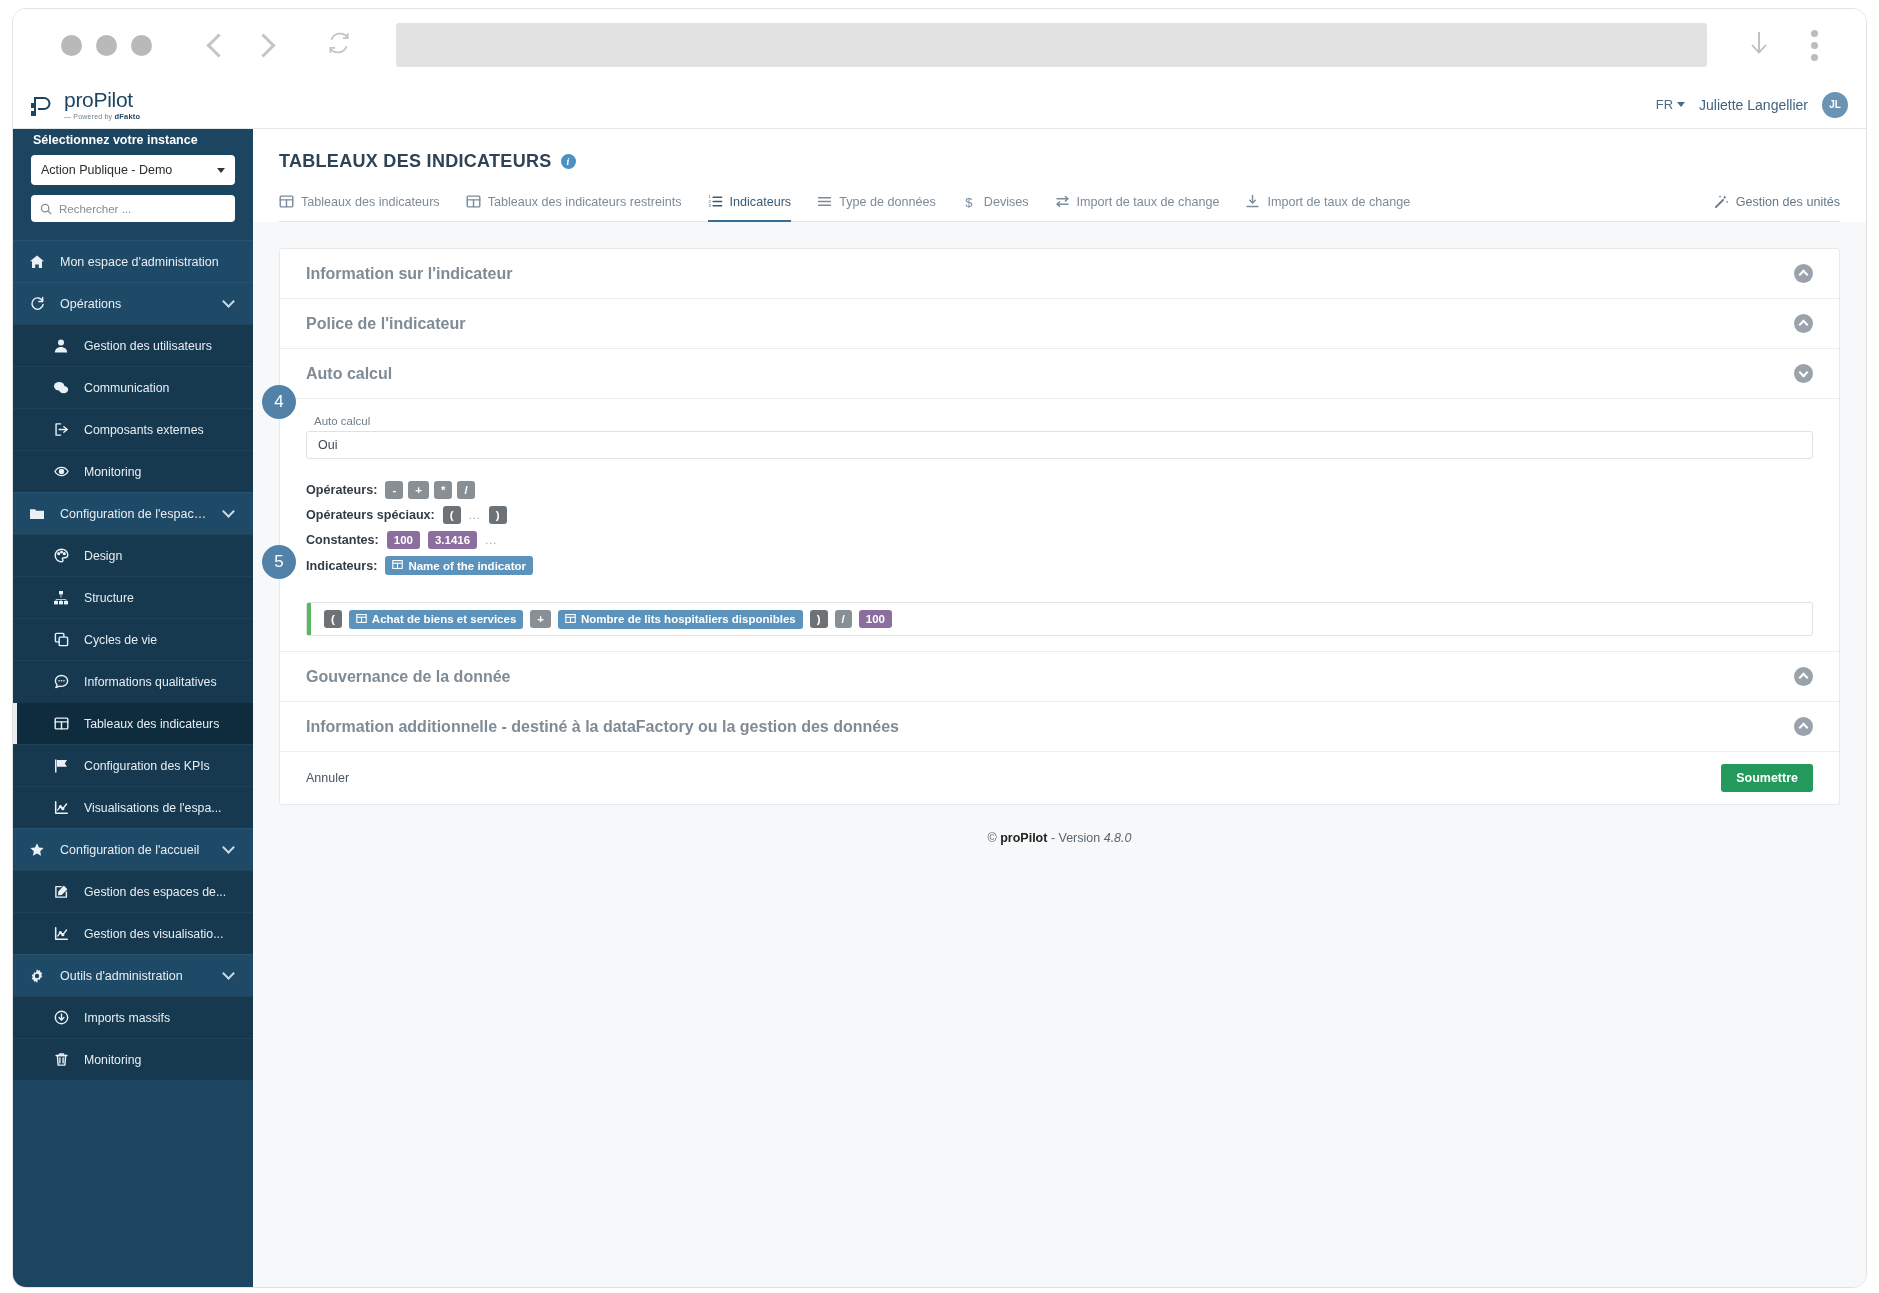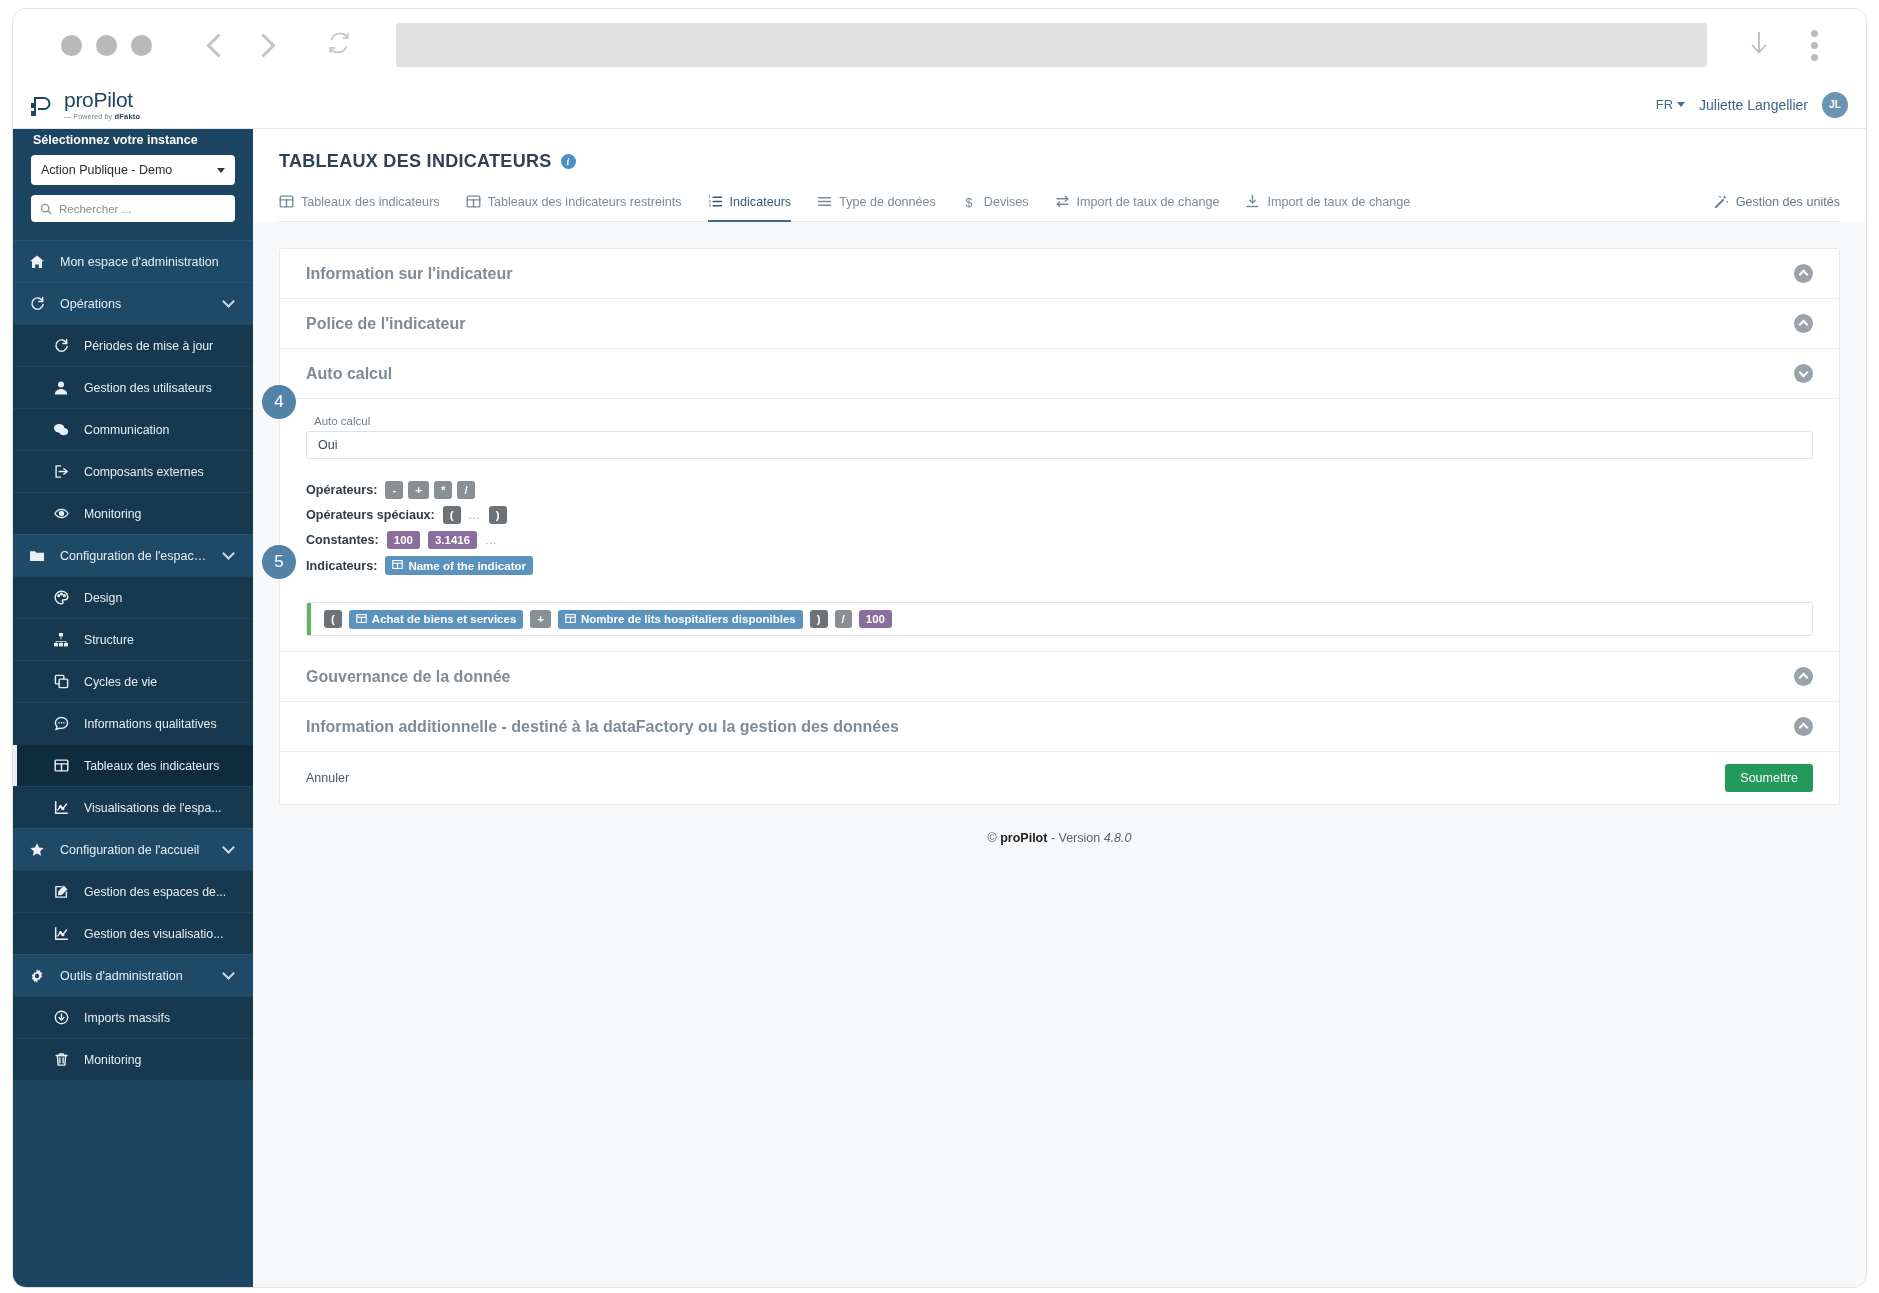--- a/index.html
+++ b/index.html
@@ -172,21 +172,21 @@
   }
   .formula-accent { width: 4px; height: 100%; background: #5cb85c; flex-shrink: 0; margin-right: 6px; }
 
   .foot-row {
     display: flex; align-items: center; justify-content: space-between;
     padding: 13px 26px; height: 52px;
   }
   .btn-cancel { font-size: 12.5px; color: #485764; cursor: pointer; }
   .btn-submit {
     background: #24995c; color: #fff; font-size: 12.5px; border-radius: 3px;
-    padding: 7px 15px; cursor: pointer;
+    padding: 7px 15px; cursor: pointer; font-weight: bold;
   }
 
   .footer-note {
     text-align: center; font-size: 12.5px; color: #5a6670; margin-top: 26px;
   }
   .footer-note b { color: #222; }
   .footer-note i { font-style: italic; }
 
   
   .step-badge {
@@ -285,29 +285,20 @@
               <svg width="15" height="15" viewBox="0 0 16 16" fill="none" stroke="currentColor" stroke-width="1.5" stroke-linecap="round" stroke-linejoin="round">
                 <path d="M13.5 5.5A6 6 0 1 0 14 9"></path>
                 <polyline points="13.5,1.6 13.5,5.8 9.4,5.8"></polyline>
               </svg>
             </span>
             <span class="lbl">Opérations</span>
             <span class="nav-chev"></span>
           </div>
           <div class="nav-item sub">
             <span class="ic" style="color:#eaf0f5;display:inline-flex;align-items:center;">
-              <svg width="15" height="15" viewBox="0 0 16 16" fill="none" stroke="currentColor" stroke-width="1.5" stroke-linecap="round" stroke-linejoin="round">
-                <path d="M13.5 5.5A6 6 0 1 0 14 9"></path>
-                <polyline points="13.5,1.6 13.5,5.8 9.4,5.8"></polyline>
-              </svg>
-            </span>
-            <span class="lbl">Périodes de mise à jour</span>
-          </div>
-          <div class="nav-item sub">
-            <span class="ic" style="color:#eaf0f5;display:inline-flex;align-items:center;">
               <svg width="16" height="16" viewBox="0 0 16 16" fill="currentColor">
                 <circle cx="8" cy="4.5" r="3"></circle>
                 <path d="M1.8 14.5c0-3.4 2.8-5.6 6.2-5.6s6.2 2.2 6.2 5.6z"></path>
               </svg>
             </span>
             <span class="lbl">Gestion des utilisateurs</span>
           </div>
           <div class="nav-item sub">
             <span class="ic" style="color:#eaf0f5;display:inline-flex;align-items:center;">
               <svg width="16" height="16" viewBox="0 0 16 16" fill="currentColor">
@@ -390,20 +381,29 @@
           </div>
           <div class="nav-item sub active">
             <span class="ic" style="color:#eaf0f5;display:inline-flex;align-items:center;">
               <svg width="15" height="15" viewBox="0 0 16 16" fill="none" stroke="currentColor" stroke-width="1.5" stroke-linecap="round" stroke-linejoin="round">
                 <rect x="1.3" y="2.3" width="13.4" height="11.4" rx="1"></rect>
                 <line x1="1.3" y1="6.3" x2="14.7" y2="6.3"></line>
                 <line x1="8" y1="6.3" x2="8" y2="13.7"></line>
               </svg>
             </span>
             <span class="lbl">Tableaux des indicateurs</span>
+          </div>
+          <div class="nav-item sub">
+            <span class="ic" style="color:#eaf0f5;display:inline-flex;align-items:center;">
+              <svg width="16" height="16" viewBox="0 0 16 16" fill="currentColor">
+                <rect x="2" y="1.5" width="1.5" height="13"></rect>
+                <path d="M4 2h10l-2.2 3.4L14 8.8H4z"></path>
+              </svg>
+            </span>
+            <span class="lbl">Configuration des KPIs</span>
           </div>
           <div class="nav-item sub">
             <span class="ic" style="color:#eaf0f5;display:inline-flex;align-items:center;">
               <svg width="15" height="15" viewBox="0 0 16 16" fill="none" stroke="currentColor" stroke-width="1.5" stroke-linecap="round" stroke-linejoin="round">
                 <polyline points="1.8,1.8 1.8,14 14.2,14" stroke-width="1.6"></polyline>
                 <polyline points="4,10.6 6.8,7 9.4,9.2 13.4,4.2"></polyline>
                 <circle cx="6.8" cy="7" r="1" fill="currentColor"></circle>
                 <circle cx="9.4" cy="9.2" r="1" fill="currentColor"></circle>
               </svg>
             </span>

